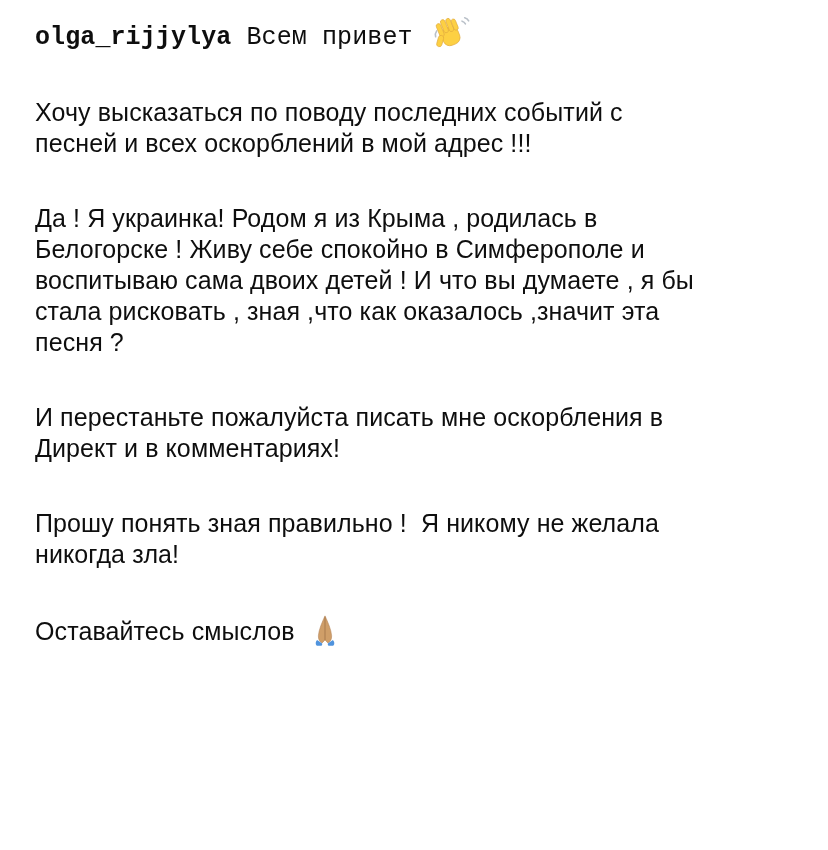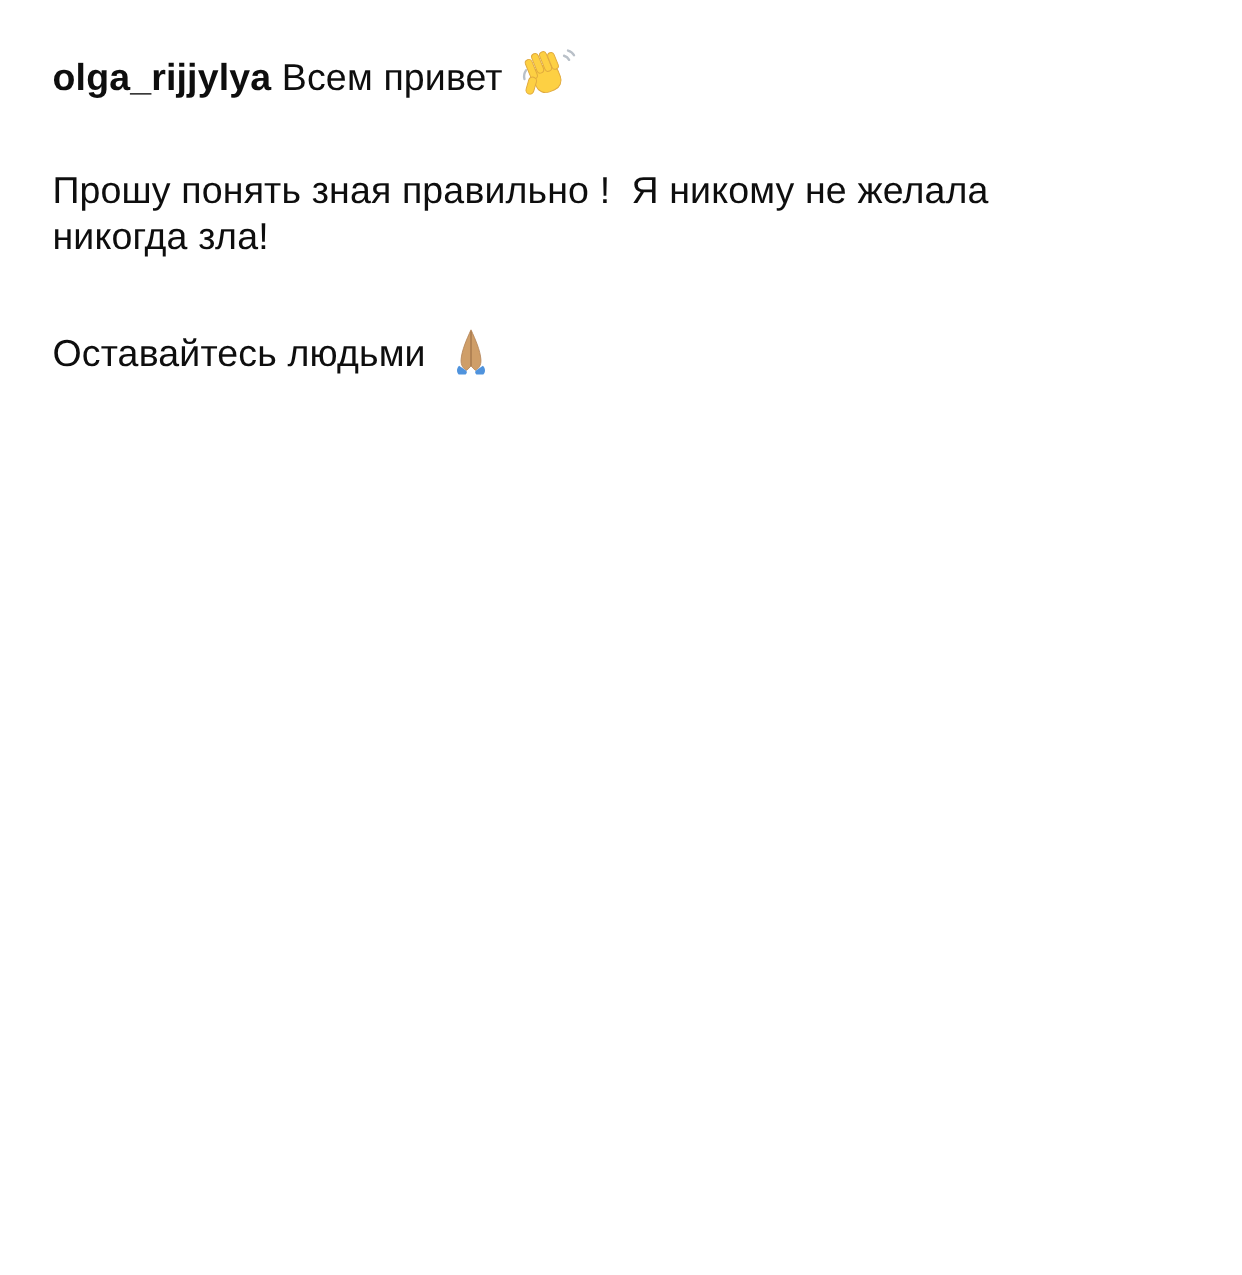--- a/index.html
+++ b/index.html
@@ -14,22 +14,23 @@
     font-family: "Liberation Sans", sans-serif;
     color: #0e0e0e;
   }
   .caption {
     padding: 14px 28px 0 35px;
     font-size: 25px;
     line-height: 31px;
     letter-spacing: 0.1px;
   }
   .caption-header {
-    margin: 16px 0 44px 0;
+    margin: 0 0 44px 0;
     white-space: nowrap;
+    font-family: Liberation Mono, monospace;
   }
   .username {
     font-weight: 700;
     cursor: pointer;
   }
   p.para {
     margin: 0 0 44px 0;
     white-space: pre-wrap;
   }
   p.signoff {
@@ -61,29 +62,38 @@
         <rect x="8.2" y="12" width="16.5" height="17" rx="6.5"></rect>
         <rect x="7.2" y="5" width="4.4" height="13" rx="2.2"></rect>
         <rect x="12.3" y="3" width="4.4" height="13" rx="2.2"></rect>
         <rect x="17.4" y="3.8" width="4.4" height="13" rx="2.2"></rect>
         <rect x="22" y="6.2" width="4.2" height="11" rx="2.1"></rect>
         <rect x="3" y="15.5" width="5" height="11" rx="2.5" transform="rotate(38 5.5 21)"></rect>
       </g>
     </svg>
   </div>
 
+  <p class="para">Хочу высказаться по поводу последних событий с
+песней и всех оскорблений в мой адрес !!!</p>
 
 
+  <p class="para">Да ! Я украинка! Родом я из Крыма , родилась в
+Белогорске ! Живу себе спокойно в Симферополе и
+воспитываю сама двоих детей ! И что вы думаете , я бы
+стала рисковать , зная ,что как оказалось ,значит эта
+песня ?</p>
 
+  <p class="para">И перестаньте пожалуйста писать мне оскорбления в
+Директ и в комментариях!</p>
 
   <p class="para">Прошу понять зная правильно !  Я никому не желала
 никогда зла!</p>
 
   <p class="signoff">
-    <span>Оставайтесь людьми</span>
+    <span>Оставайтесь смыслов</span>
     <svg class="emoji-svg pray-svg" viewBox="0 0 36 36" aria-hidden="true">
       <path d="M18 2 C14.8 9 11.5 16.5 11 23 C10.7 27 12.6 29.6 15 30.6 L18 27.5 L21 30.6 C23.4 29.6 25.3 27 25 23 C24.5 16.5 21.2 9 18 2 Z" fill="#cf9e68" stroke="#b5855a" stroke-width="0.6"></path>
       <path d="M18 3 L18 27.5" stroke="#a97c4f" stroke-width="1.1" fill="none"></path>
       <path d="M14.7 30.9 L9.6 27.4 C7.8 29.2 7.6 31.7 9.3 33.6 L14.2 33.6 C15.2 32.7 15.3 31.7 14.7 30.9 Z" fill="#4f93dd"></path>
       <path d="M21.3 30.9 L26.4 27.4 C28.2 29.2 28.4 31.7 26.7 33.6 L21.8 33.6 C20.8 32.7 20.7 31.7 21.3 30.9 Z" fill="#4f93dd"></path>
     </svg>
   </p>
 
 </div>
 

